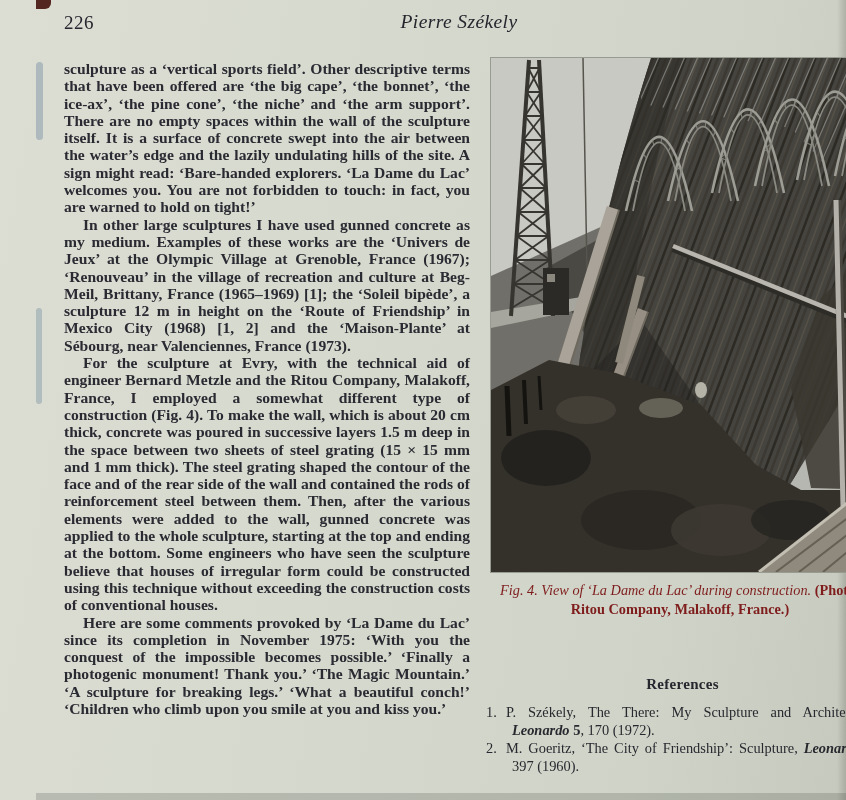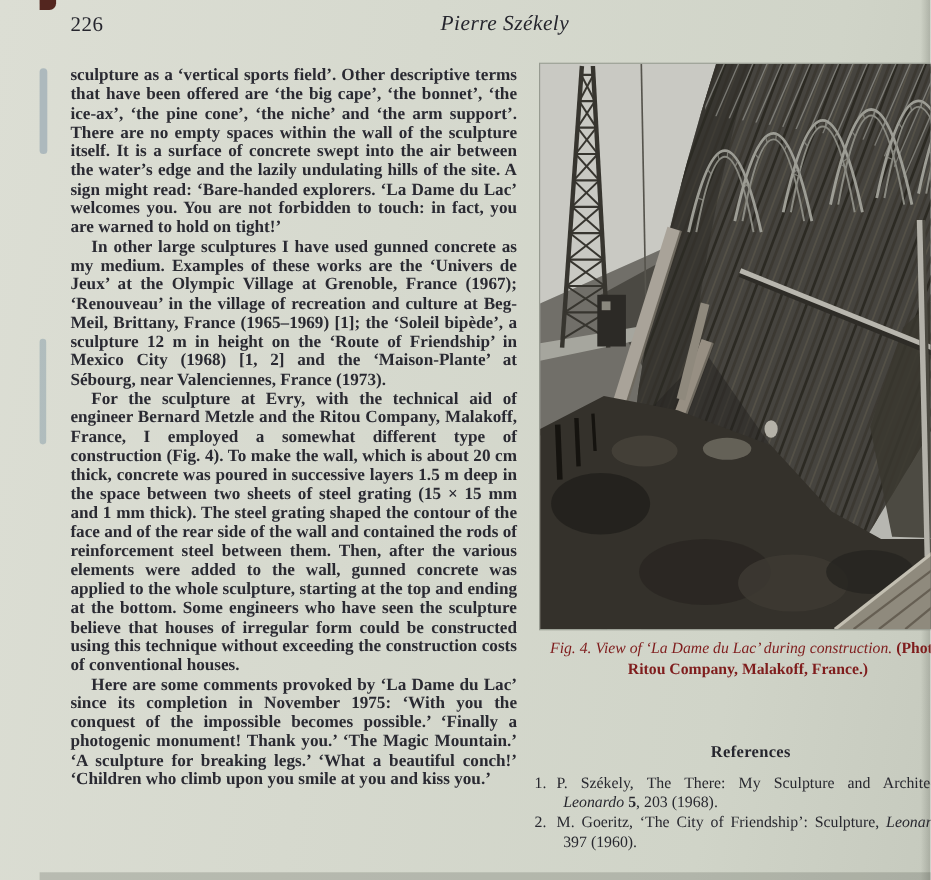--- a/index.html
+++ b/index.html
@@ -41,21 +41,21 @@
     text-align:center;font-size:14.3px;line-height:19px;color:#7f1d1d;
   }
   .cap-italic{font-style:italic;}
   .cap-roman{font-style:normal;font-weight:bold;}
 
   
   .refs-heading{position:absolute;left:455px;top:676px;width:383px;text-align:center;font-weight:bold;font-size:15px;letter-spacing:.3px;}
   .refs{position:absolute;left:450px;top:704px;width:392px;font-size:14.4px;line-height:17.6px;text-align:justify;color:#28282f;}
   .ref-item{padding-left:26px;text-indent:-26px;margin:0 0 1px 0;}
   .ref-num{display:inline-block;width:20px;text-indent:0;}
-  .journal{font-style:italic;}
+  .journal{font-style:italic;font-weight:bold;}
   .vol{font-weight:bold;}
 </style>
 </head>
 <body>
 
 <div class="page">
 
   <div class="corner-mark"></div>
   <div class="edge-smudge-1"></div>
   <div class="edge-smudge-2"></div>
@@ -327,17 +327,17 @@
       <line x1="356" y1="514" x2="383" y2="490" stroke="#665f53" stroke-width="2"></line>
     </svg>
   </div>
 
   <div class="fig-caption">
     <span class="cap-italic">Fig. 4. View of ‘La Dame du Lac’ during construction. </span><span class="cap-roman">(Photo: Ritou Company, Malakoff, France.)</span>
   </div>
 
   <div class="refs-heading">References</div>
   <div class="refs">
-    <p class="ref-item"><span class="ref-num">1.</span><span>P. Székely, The There: My Sculpture and Architecture, </span><span class="journal">Leonardo</span><span class="vol"> 5</span><span>, 203 (1968).</span></p>
+    <p class="ref-item"><span class="ref-num">1.</span><span>P. Székely, The There: My Sculpture and Architecture, </span><span class="journal">Leonardo</span><span class="vol"> 5</span><span>, 170 (1972).</span></p>
     <p class="ref-item"><span class="ref-num">2.</span><span>M. Goeritz, ‘The City of Friendship’: Sculpture, </span><span class="journal">Leonardo</span><span class="vol"> 3</span><span>, 397 (1960).</span></p>
   </div>
 
 </div>
 
 </body></html>

